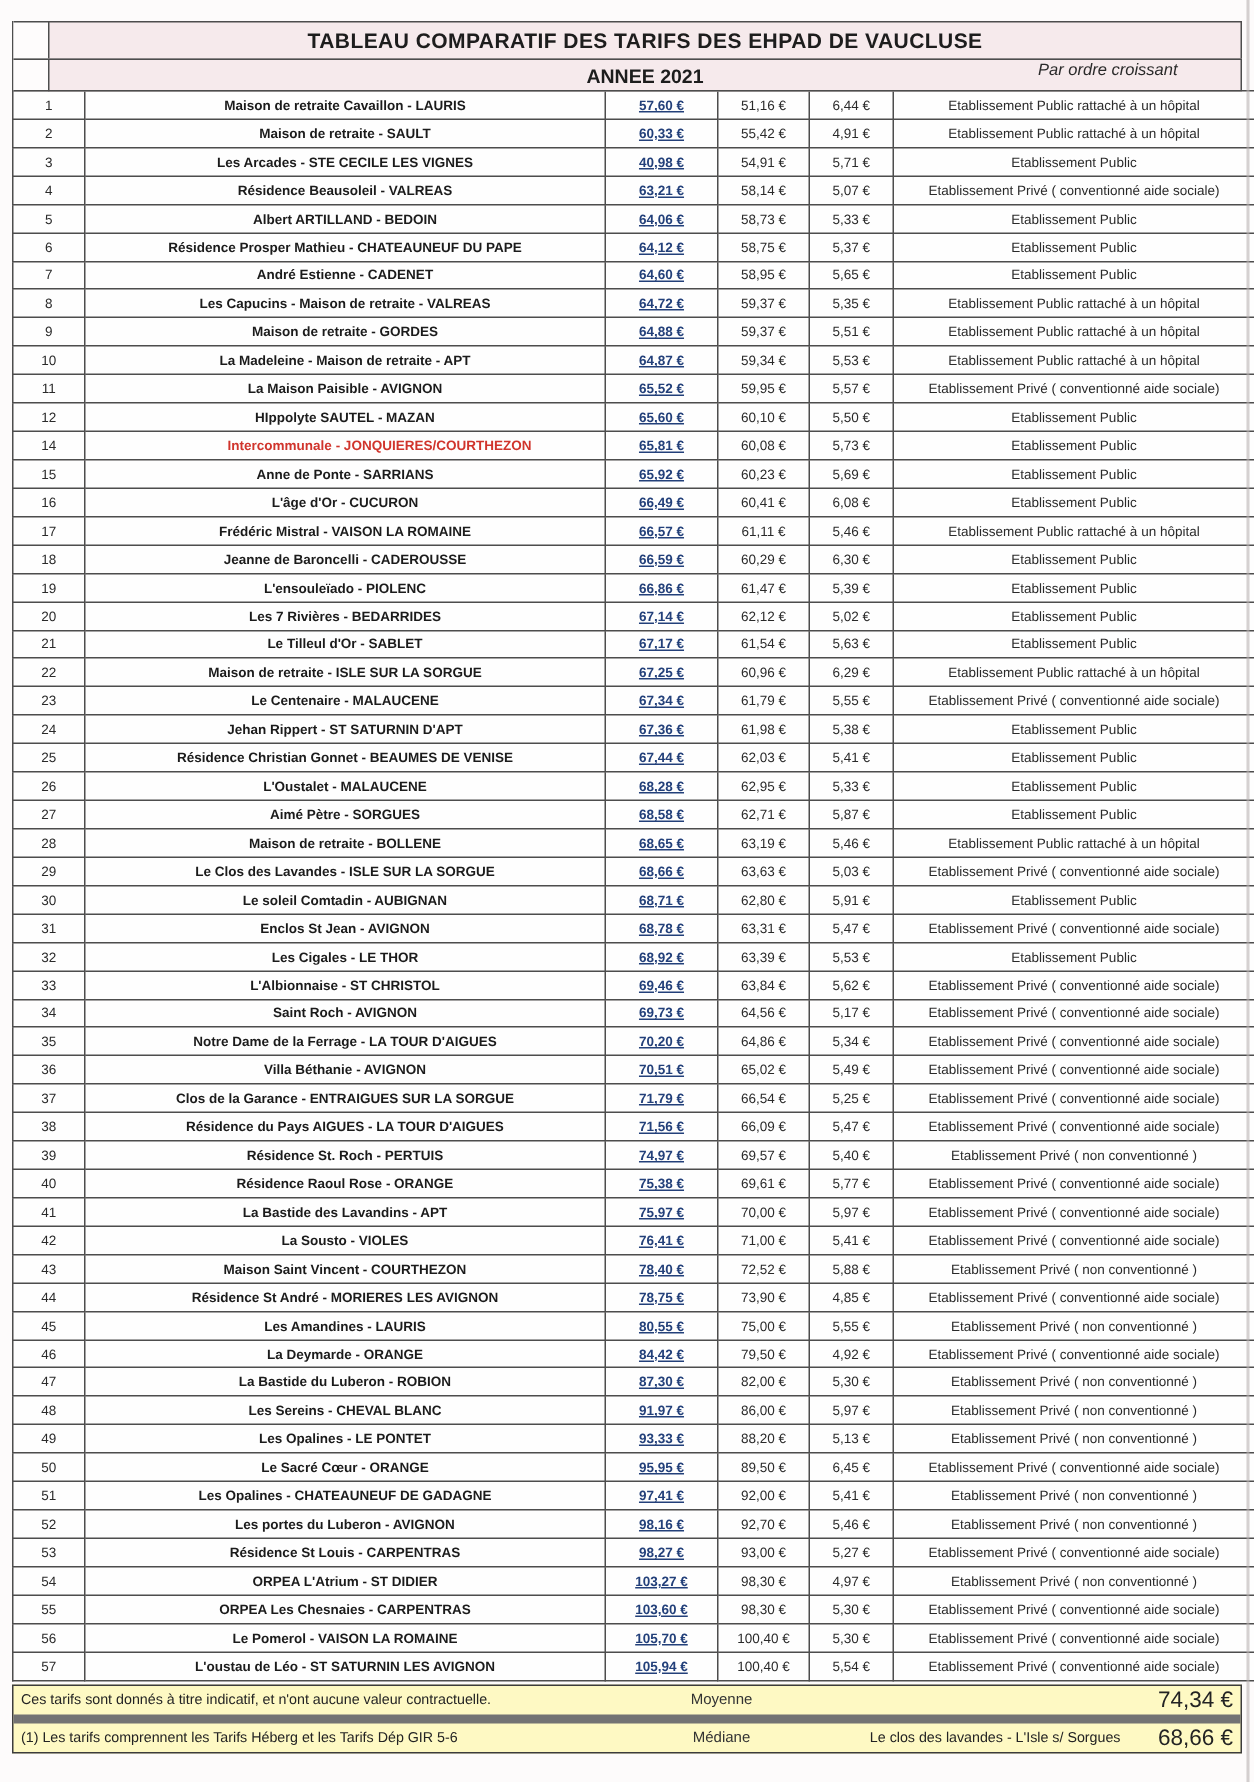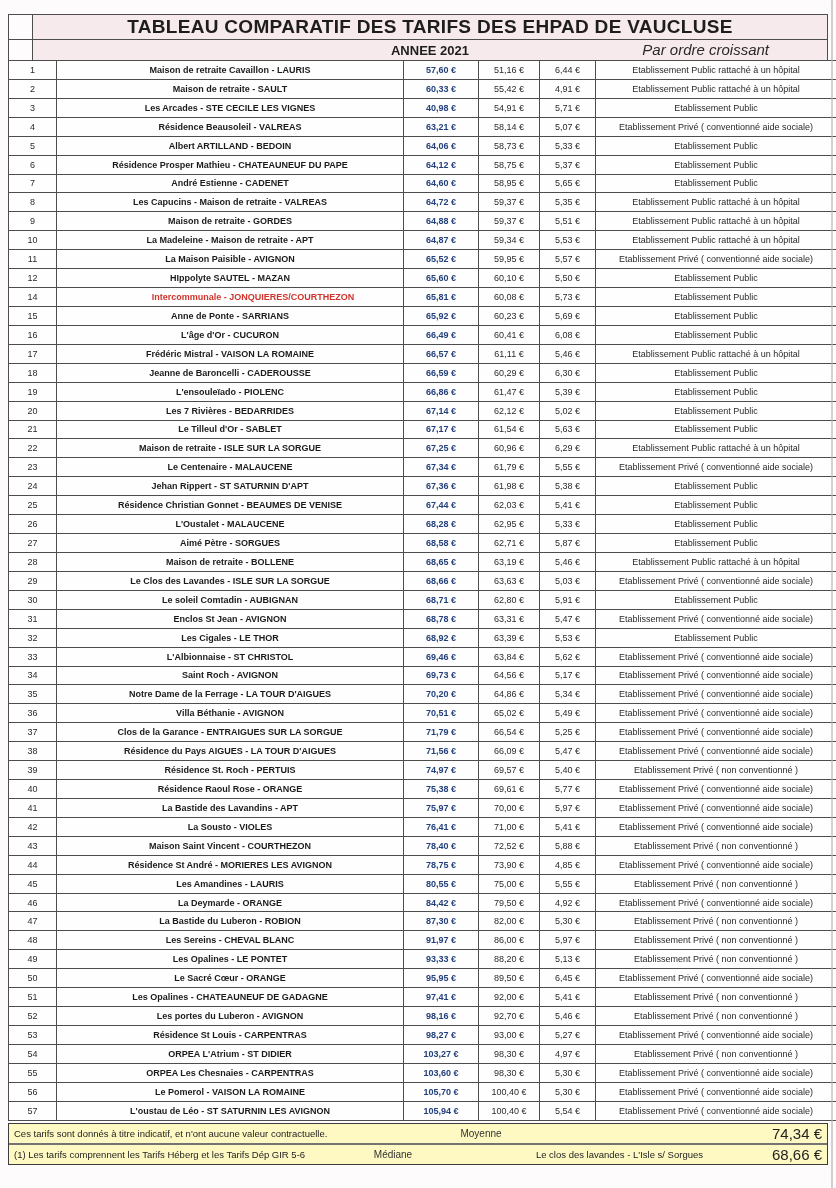--- a/index.html
+++ b/index.html
@@ -12,48 +12,48 @@
     overflow:hidden;
   }
   .page{position:absolute;left:8px;top:14px;width:820px;}
 
   
   .band{display:grid;grid-template-columns:24px 1fr;border-left:1px solid #4d4d4d;}
   .band .spacer{border:1px solid #4d4d4d;border-left:none;background:#fefcfc;}
   .band .main{border:1px solid #4d4d4d;border-left:1px solid #4d4d4d;margin-left:-1px;
     background:#f6eaec;display:flex;align-items:center;justify-content:center;position:relative;}
   .band1{height:26px;}
-  .band1 .main{font-size:19px;font-weight:600;letter-spacing:.3px;color:#1d1d1d;}
+  .band1 .main{font-size:14px;font-weight:600;letter-spacing:.3px;color:#1d1d1d;}
   .band2{height:22px;margin-top:-1px;}
   .band2 .main{font-size:13px;font-weight:600;color:#1d1d1d;}
-  .order-note{position:absolute;right:58px;top:1px;font-size:15px;font-style:italic;font-weight:400;color:#2a2a2a;}
+  .order-note{position:absolute;right:42px;top:1px;font-size:11px;font-style:italic;font-weight:400;color:#2a2a2a;}
 
   
   table.rates{border-collapse:collapse;table-layout:fixed;width:820px;margin-top:-1px;}
   table.rates td{
     border:1px solid #4d4d4d;
     height:17.93px;          
     padding:0 2px;
     font-size:9px;
     text-align:center;
     vertical-align:middle;
     background:#fefefe;
     overflow:hidden;white-space:nowrap;
   }
   td.c-num{width:43px;color:#2a2a2a;}
   td.c-name{width:342px;font-weight:bold;color:#1b1b1b;}
-  td.c-tarif{width:70px;background:#f7e702;font-weight:bold;color:#23407a;font-size:9.5px;}
+  td.c-tarif{width:70px;background:#f7e702;font-weight:bold;color:#23407a;font-size:9.5px;text-decoration:underline;}
   td.c-base{width:56px;color:#2a2a2a;}
   td.c-diff{width:51px;color:#2a2a2a;}
   td.c-type{width:236px;text-align:left;padding-left:6px;font-size:8.5px;color:#2a2a2a;}
 
   
   .footer{margin-top:2px;border:1.5px solid #3c3c3c;background:#fef9c3;}
   .f-line{display:grid;grid-template-columns:1fr 80px 240px 66px;align-items:center;height:19px;}
-  .f-line + .f-line{border-top:2px solid #737373;gap:44px;}
+  .f-line + .f-line{border-top:6px solid #737373;}
   .f-note{font-size:9.5px;padding-left:5px;color:#232323;}
   .f-label{font-size:10px;text-align:center;color:#333;}
   .f-detail{font-size:9.5px;text-align:right;color:#232323;padding-right:14px;}
   .f-value{font-size:15px;text-align:right;color:#232323;padding-right:5px;}
 
   
   .scan-edge{position:absolute;right:3px;top:0;width:2px;height:1188px;background:#b9b2b2;opacity:.6;}
 </style>
 </head>
 <body>

